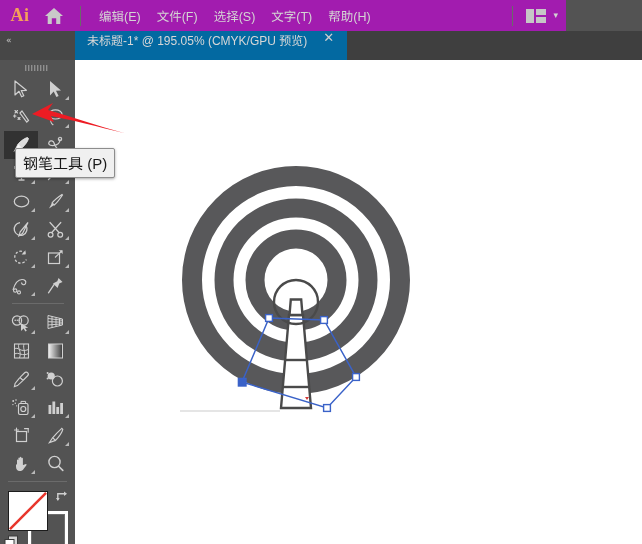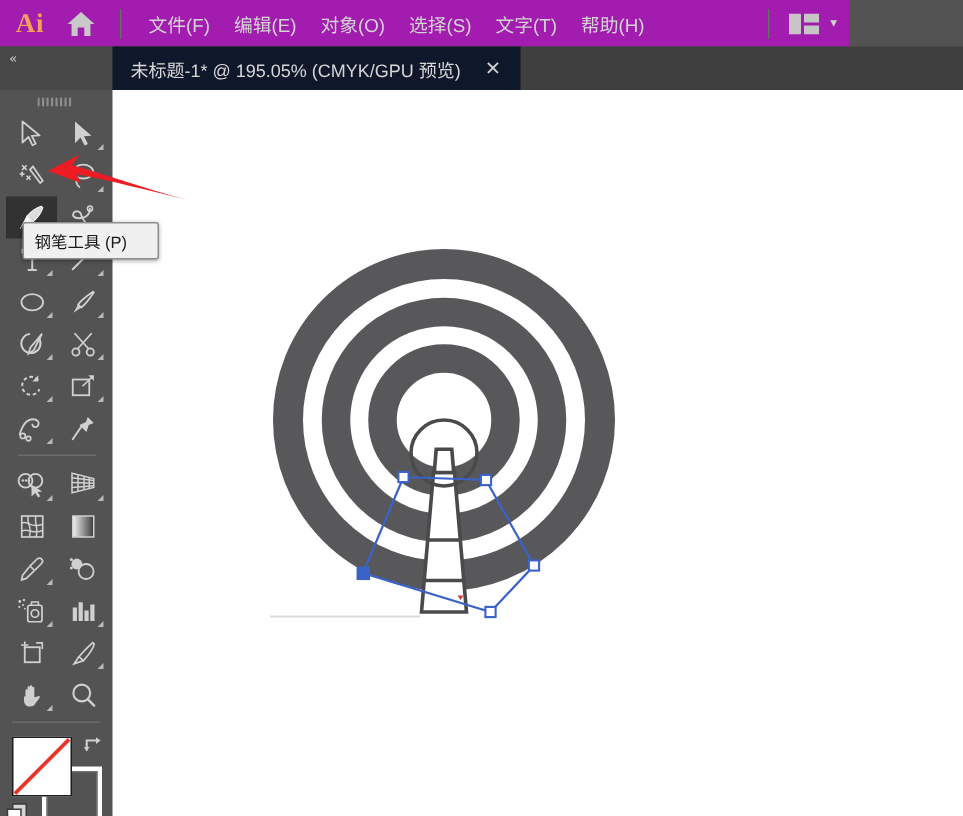--- a/index.html
+++ b/index.html
@@ -104,23 +104,23 @@
   .dchev {
     color: #c9c9c9;
     font-size: 9px;
     letter-spacing: -1px;
     font-family: "DejaVu Sans", sans-serif;
   }
   .doc-tab {
     position: absolute;
     left: 75px; top: 0;
     height: 29px;
-    background: #0f172a;
-    display: flex;
-    align-items: center;
+    background: #0369a1;
+    display: flex;
+    align-items: flex-start;
     padding: 0 0 0 12px;
     box-sizing: border-box;
     min-width: 272px;
   }
   .doc-tab-label {
     color: #d7d7d7;
     font-size: 12px;
     white-space: nowrap;
   }
   .doc-tab-close {
@@ -236,22 +236,22 @@
     width: 567px; height: 484px;
   }
 
   
   #tooltip {
     position: absolute;
     left: 15px; top: 148px;
     background: #f0f0f0;
     border: 1px solid #8d8d8d;
     border-radius: 2px;
-    padding: 3px 20px 4px 7px;
-    font-size: 11px;
+    padding: 3px 7px 4px 7px;
+    font-size: 15px;
     color: #1a1a1a;
     white-space: nowrap;
     box-shadow: 0 1px 3px rgba(0,0,0,.35);
     z-index: 40;
   }
 
   
   #red-arrow {
     position: absolute;
     left: 20px; top: 100px;
@@ -267,23 +267,22 @@
 
   <div id="menubar">
     <div class="ai-logo">Ai</div>
     <div class="home-btn">
       <svg width="22" height="20" viewBox="0 0 22 20" aria-hidden="true">
         <path d="M11 2 L20 10 L17.3 10 L17.3 18 L13.2 18 L13.2 12.3 L8.8 12.3 L8.8 18 L4.7 18 L4.7 10 L2 10 Z" fill="#c9c9c9"></path>
       </svg>
     </div>
     <div class="sep-v"></div>
     <div class="menu-items">
+      <div class="menu-item">编辑(E)</div>
       <div class="menu-item">文件(F)</div>
-      <div class="menu-item">编辑(E)</div>
-      <div class="menu-item">对象(O)</div>
       <div class="menu-item">选择(S)</div>
       <div class="menu-item">文字(T)</div>
       <div class="menu-item">帮助(H)</div>
     </div>
     <div class="ws-switch">
       <div class="sep-v"></div>
       <svg class="ws-icon" viewBox="0 0 20 14">
         <rect x="0" y="0" width="8" height="14" fill="#c6c6c6"></rect>
         <rect x="10" y="0" width="10" height="6" fill="#c6c6c6"></rect>
         <rect x="10" y="8" width="10" height="6" fill="#c6c6c6"></rect>

